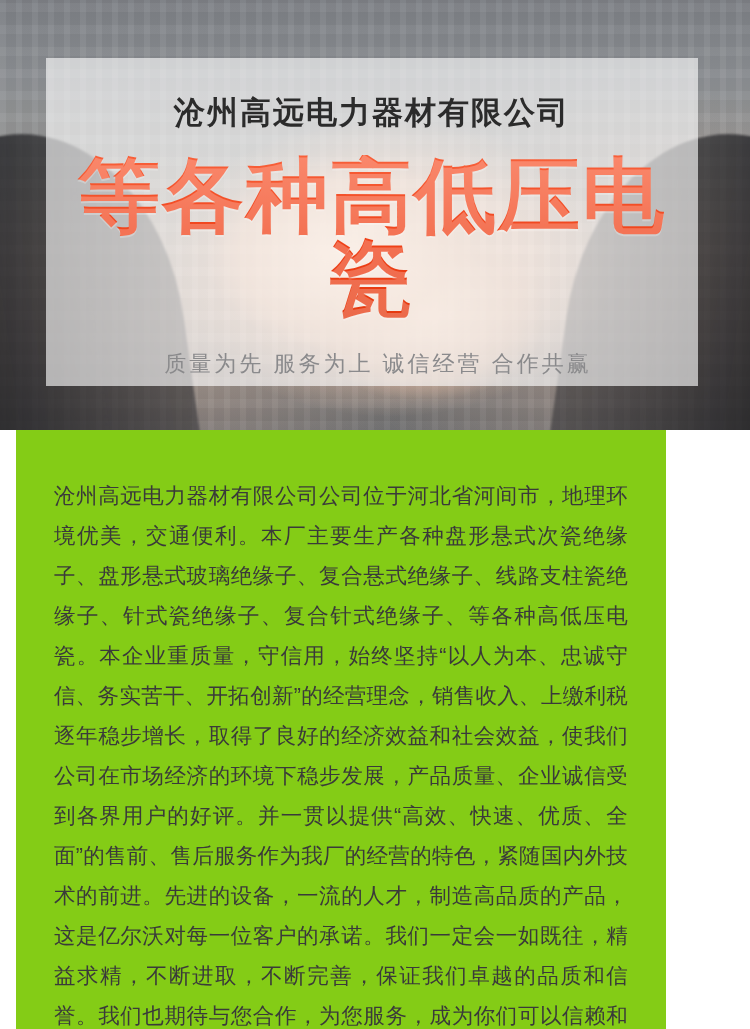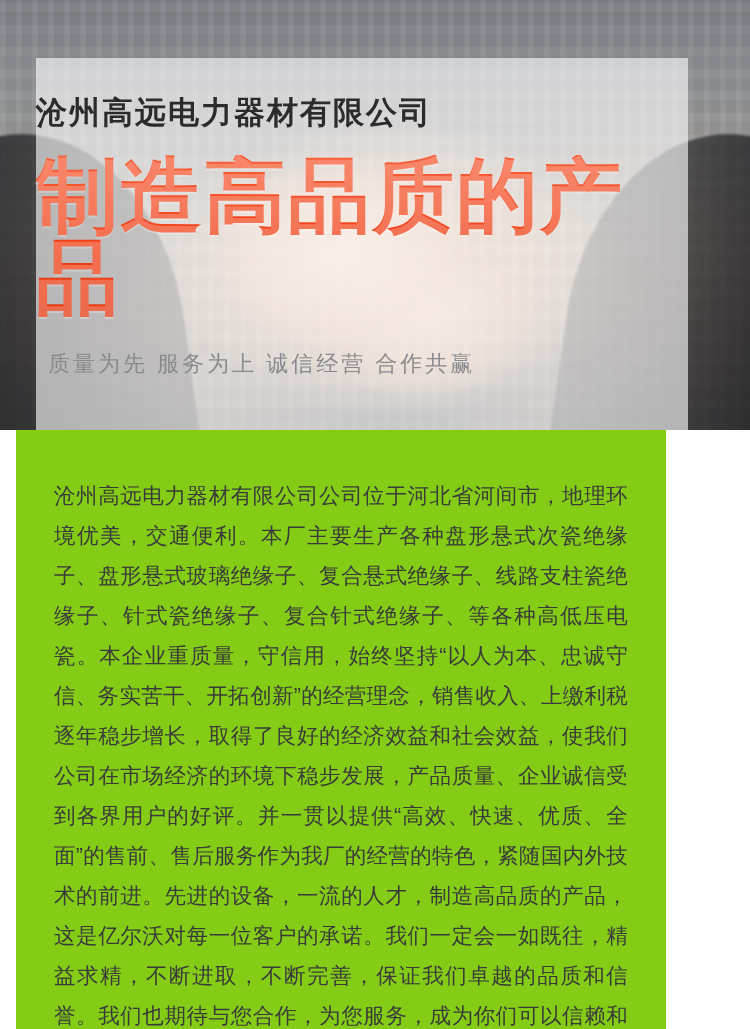--- a/index.html
+++ b/index.html
@@ -68,27 +68,28 @@
     width: 330px;
     height: 260px;
     background:
       radial-gradient(ellipse 170px 120px at 40% 40%, rgba(242,214,194,0.95), rgba(226,192,170,0.6) 60%, rgba(200,168,150,0) 80%),
       radial-gradient(ellipse 150px 110px at 65% 62%, rgba(236,205,184,0.9), rgba(215,180,158,0.5) 62%, rgba(190,158,140,0) 82%);
     filter: blur(1.5px);
   }
 
   .hero-card {
     position: absolute;
-    left: 36px;
+    left: 46px;
     top: 58px;
     width: 652px;
-    height: 372px;
+    height: 328px;
     background: rgba(255,255,255,0.62);
     box-sizing: border-box;
     padding-top: 36px;
+    text-align: center;
   }
   .hero-company {
     font-size: 31px;
     font-weight: bold;
     letter-spacing: 2px;
     color: #2b2b2b;
     margin: 0;
     line-height: 1.2;
   }
   .hero-headline {
@@ -134,20 +135,20 @@
 <body>
 
 <div class="hero">
   <div class="hero-bg"></div>
   <div class="arm-left"></div>
   <div class="arm-right"></div>
   <div class="hands"></div>
 
   <div class="hero-card">
     <h1 class="hero-company">沧州高远电力器材有限公司</h1>
-    <div class="hero-headline">制造高品质的产品</div>
+    <div class="hero-headline">等各种高低压电瓷</div>
     <div class="hero-slogan">质量为先 服务为上 诚信经营 合作共赢</div>
   </div>
 </div>
 
 <div class="content">
   <p>沧州高远电力器材有限公司公司位于河北省河间市，地理环境优美，交通便利。本厂主要生产各种盘形悬式次瓷绝缘子、盘形悬式玻璃绝缘子、复合悬式绝缘子、线路支柱瓷绝缘子、针式瓷绝缘子、复合针式绝缘子、等各种高低压电瓷。本企业重质量，守信用，始终坚持“以人为本、忠诚守信、务实苦干、开拓创新”的经营理念，销售收入、上缴利税逐年稳步增长，取得了良好的经济效益和社会效益，使我们公司在市场经济的环境下稳步发展，产品质量、企业诚信受到各界用户的好评。并一贯以提供“高效、快速、优质、全面”的售前、售后服务作为我厂的经营的特色，紧随国内外技术的前进。先进的设备，一流的人才，制造高品质的产品，这是亿尔沃对每一位客户的承诺。我们一定会一如既往，精益求精，不断进取，不断完善，保证我们卓越的品质和信誉。我们也期待与您合作，为您服务，成为你们可以信赖和依靠的合作伙伴，成为你们更具竞争力的坚强后盾！</p>
 </div>
 
 </body></html>

